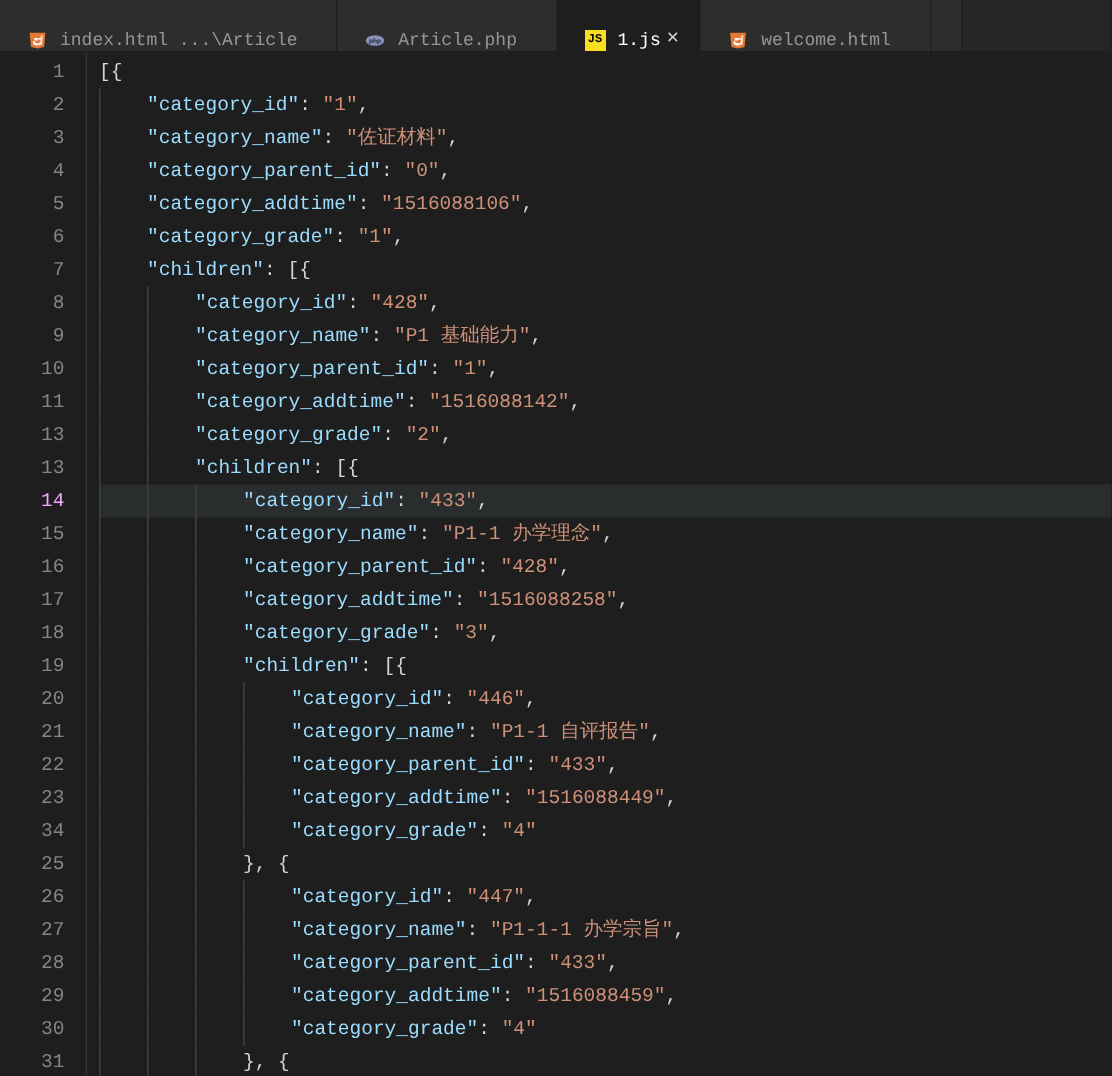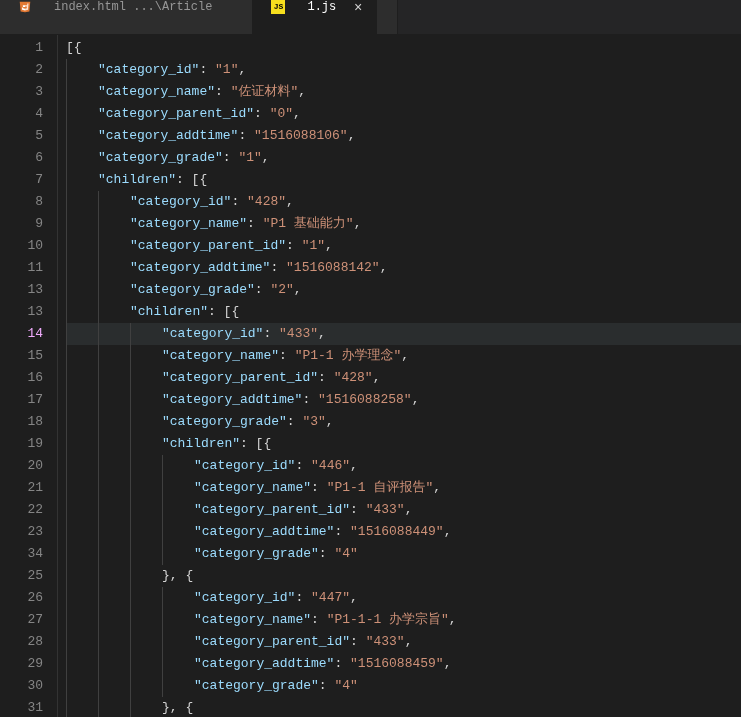--- a/index.html
+++ b/index.html
@@ -13,28 +13,28 @@
   overflow: hidden;
 }
 .tabs {
   display: flex;
   background: #252526;
   height: 35px;
   border-bottom: 1px solid #1e1e1e;
 }
 .tab {
   display: flex;
-  align-items: flex-start;
+  align-items: flex-end;
   padding: 0 10px;
   background: #2d2d2d;
   border-right: 1px solid #1e1e1e;
   color: #969696;
   font-size: 12px;
   cursor: pointer;
-  gap: 14px;
+  gap: 0;
   white-space: nowrap;
 }
 .tab.active {
   background: #1e1e1e;
   color: #ffffff;
 }
 .tab-icon {
   width: 30px;
   height: 14px;
   display: inline-flex;
@@ -112,25 +112,46 @@
       <span class="tab-icon">
         <svg class="icon-html" viewBox="0 0 16 16">
           <path fill="#e37933" d="M2 2l1 11 5 1 5-1 1-11H2z"></path>
           <path fill="#fff" d="M8 4v2H5.5l.2 2H8v2l-2-.5-.1-1H4.5l.2 2.5L8 12V4z"></path>
           <path fill="#fff" opacity=".8" d="M8 4h4l-.5 7L8 12v-2l2-.5.2-2H8V6h2.5l.1-2H8z"></path>
         </svg>
       </span>
       <span>index.html ...\Article</span>
       <span class="tab-close">×</span>
     </div>
+    <div class="tab">
+      <span class="tab-icon">
+        <svg class="icon-php" viewBox="0 0 16 16">
+          <ellipse cx="8" cy="8" rx="7" ry="4" fill="#8993be"></ellipse>
+          <text x="8" y="10" font-size="5" text-anchor="middle" fill="#232531" font-family="Arial" font-weight="bold">php</text>
+        </svg>
+      </span>
+      <span>Article.php</span>
+      <span class="tab-close">×</span>
+    </div>
     <div class="tab active">
       <span class="tab-icon">
         <span class="icon-js">JS</span>
       </span>
       <span>1.js</span>
+      <span class="tab-close">×</span>
+    </div>
+    <div class="tab">
+      <span class="tab-icon">
+        <svg class="icon-html" viewBox="0 0 16 16">
+          <path fill="#e37933" d="M2 2l1 11 5 1 5-1 1-11H2z"></path>
+          <path fill="#fff" d="M8 4v2H5.5l.2 2H8v2l-2-.5-.1-1H4.5l.2 2.5L8 12V4z"></path>
+          <path fill="#fff" opacity=".8" d="M8 4h4l-.5 7L8 12v-2l2-.5.2-2H8V6h2.5l.1-2H8z"></path>
+        </svg>
+      </span>
+      <span>welcome.html</span>
       <span class="tab-close">×</span>
     </div>
     <div class="tab"></div>
   </div>
 
 <div class="editor">
   <div class="gutter" id="gutter">
       <div class="ln">1</div>
       <div class="ln">2</div>
       <div class="ln">3</div>

